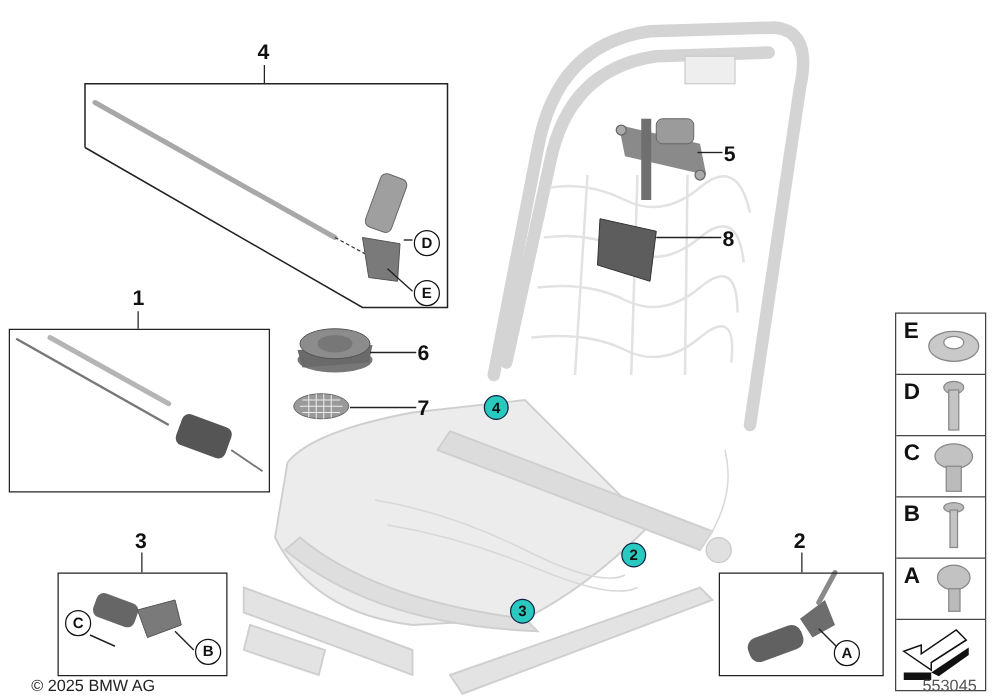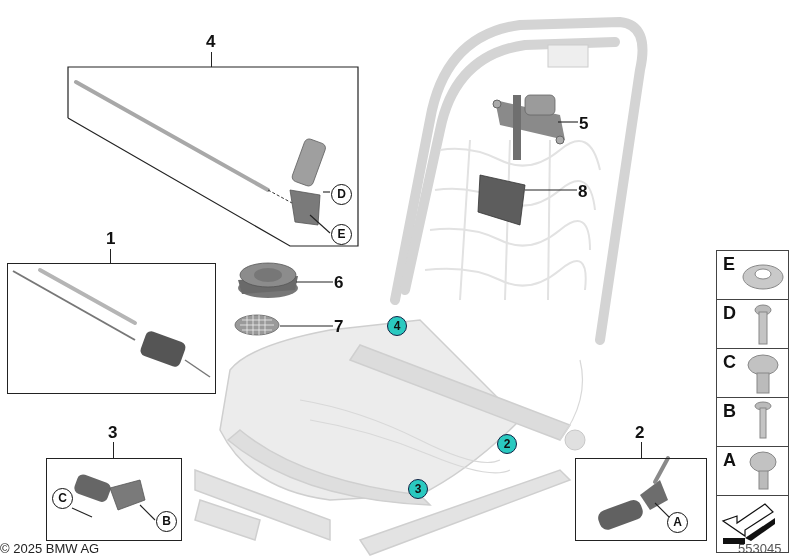--- a/index.html
+++ b/index.html
@@ -189,14 +189,14 @@
   </div>
   <div class="legend-cell" style="height:56px;">
     <svg width="71" height="56">
       <path d="M6 25 L28 40 L28 34 L56 16 L48 8 L20 27 L20 20 Z" fill="#fff" stroke="#111" stroke-width="1.2"></path>
       <path d="M6 42 L28 42 L28 48 L6 48 Z" fill="#111"></path>
       <path d="M28 42 L58 22 L58 28 L34 45 Z" fill="#111"></path>
     </svg>
   </div>
 </div>
 
-<div class="footer" style="left:0;top:541px;">© 2025 BMW AG</div>
+<div class="footer" style="left:25px;top:541px;">© 2025 BMW AG</div>
 <div class="footer" style="left:738px;top:541px;color:#555;">553045</div>
 
 </body></html>

